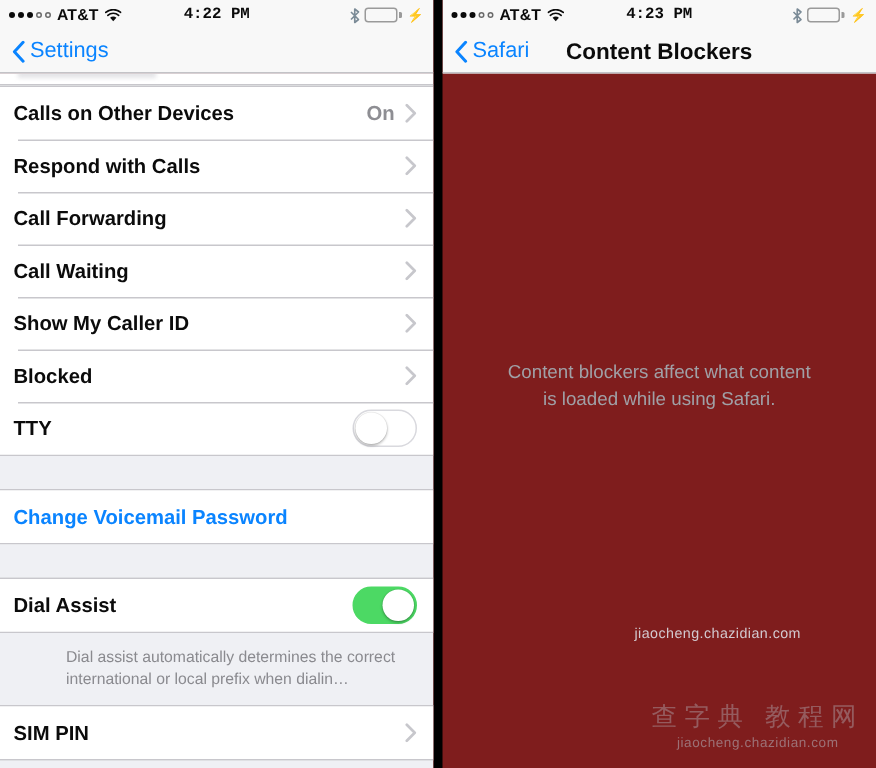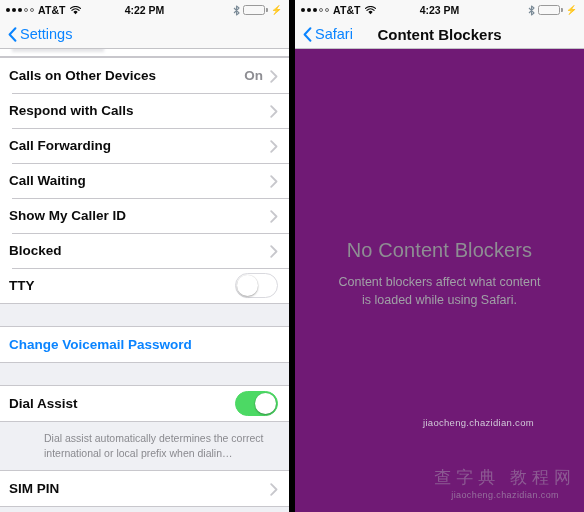--- a/index.html
+++ b/index.html
@@ -6,21 +6,21 @@
   html, body {
     width:584px; height:512px;
     background:#000;
     font-family:"Liberation Sans", sans-serif;
     overflow:hidden;
   }
   .screens { display:flex; width:584px; height:512px; }
   .phone {
     width:292px; height:512px;
     position:relative;
-    background:#701a75;
+    background:#7f1d1d;
     overflow:hidden;
   }
   .phone.left  { border-right:3px solid #000; width:292px; }
   .phone.right { border-left:3px solid #000; }
 
   
   .statusbar {
     height:20px;
     background:#f8f8f8;
     display:flex; align-items:center;
@@ -30,21 +30,21 @@
   }
   .sb-left { display:flex; align-items:center; gap:4px; }
   .dots { display:flex; align-items:center; gap:2px; }
   .dot { width:4px; height:4px; border-radius:50%; background:#0b0b0b; }
   .dot.hollow { background:transparent; border:1px solid #6a6a6a; width:4px; height:4px; }
   .carrier { letter-spacing:.1px; }
   .wifi { width:11px; height:9px; position:relative; }
   .wifi svg { display:block; }
   .sb-time {
     position:absolute; left:0; right:0; text-align:center;
-    font-size:10.5px; font-weight:bold; pointer-events:none;
+    font-size:10.5px; font-weight:bold; pointer-events:none;font-family:Liberation Mono, monospace;
   }
   .sb-right {
     margin-left:auto; display:flex; align-items:center; gap:3px;
   }
   .bt { width:7px; height:11px; }
   .batt-wrap { display:flex; align-items:center; }
   .batt {
     width:22px; height:10px;
     border:1px solid #9a9a9a; border-radius:2.5px;
     padding:1px; position:relative;
@@ -362,21 +362,20 @@
           <svg width="9" height="15" viewBox="0 0 9 15">
             <path d="M7.4 1.2 L1.6 7.5 L7.4 13.8" stroke="#0a84ff" stroke-width="2" fill="none" stroke-linecap="round" stroke-linejoin="round"></path>
           </svg>
         </span>
         <span>Safari</span>
       </div>
       <div class="nav-title">Content Blockers</div>
     </div>
 
     <div class="empty-wrap">
-      <div class="empty-title">No Content Blockers</div>
       <div class="empty-sub">Content blockers affect what content is loaded while using Safari.</div>
 
       <div class="wm wm-faint">jiaocheng.chazidian.com</div>
 
       <div class="wm wm-main">
         <div class="wm-cn">查字典 教程网</div>
         <div class="wm-url">jiaocheng.chazidian.com</div>
       </div>
     </div>
   </div>

